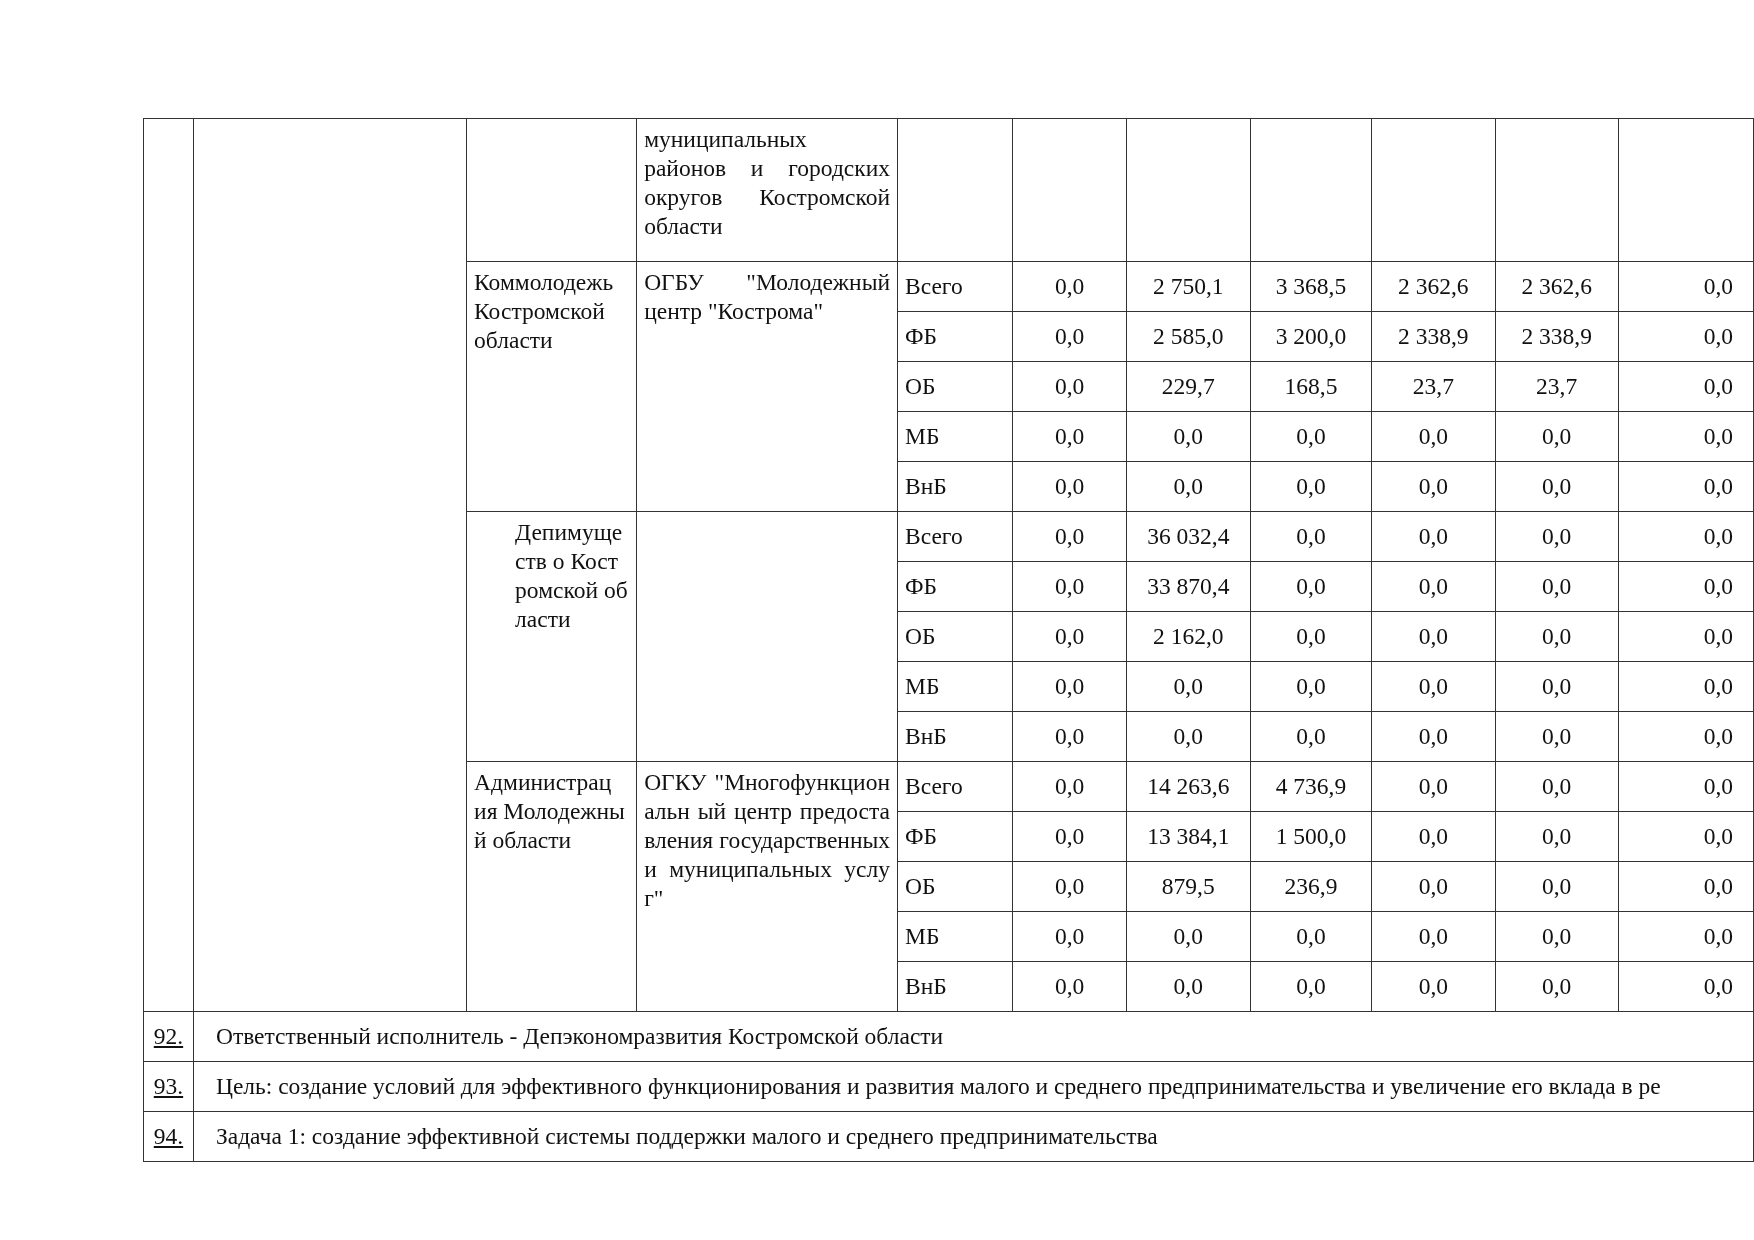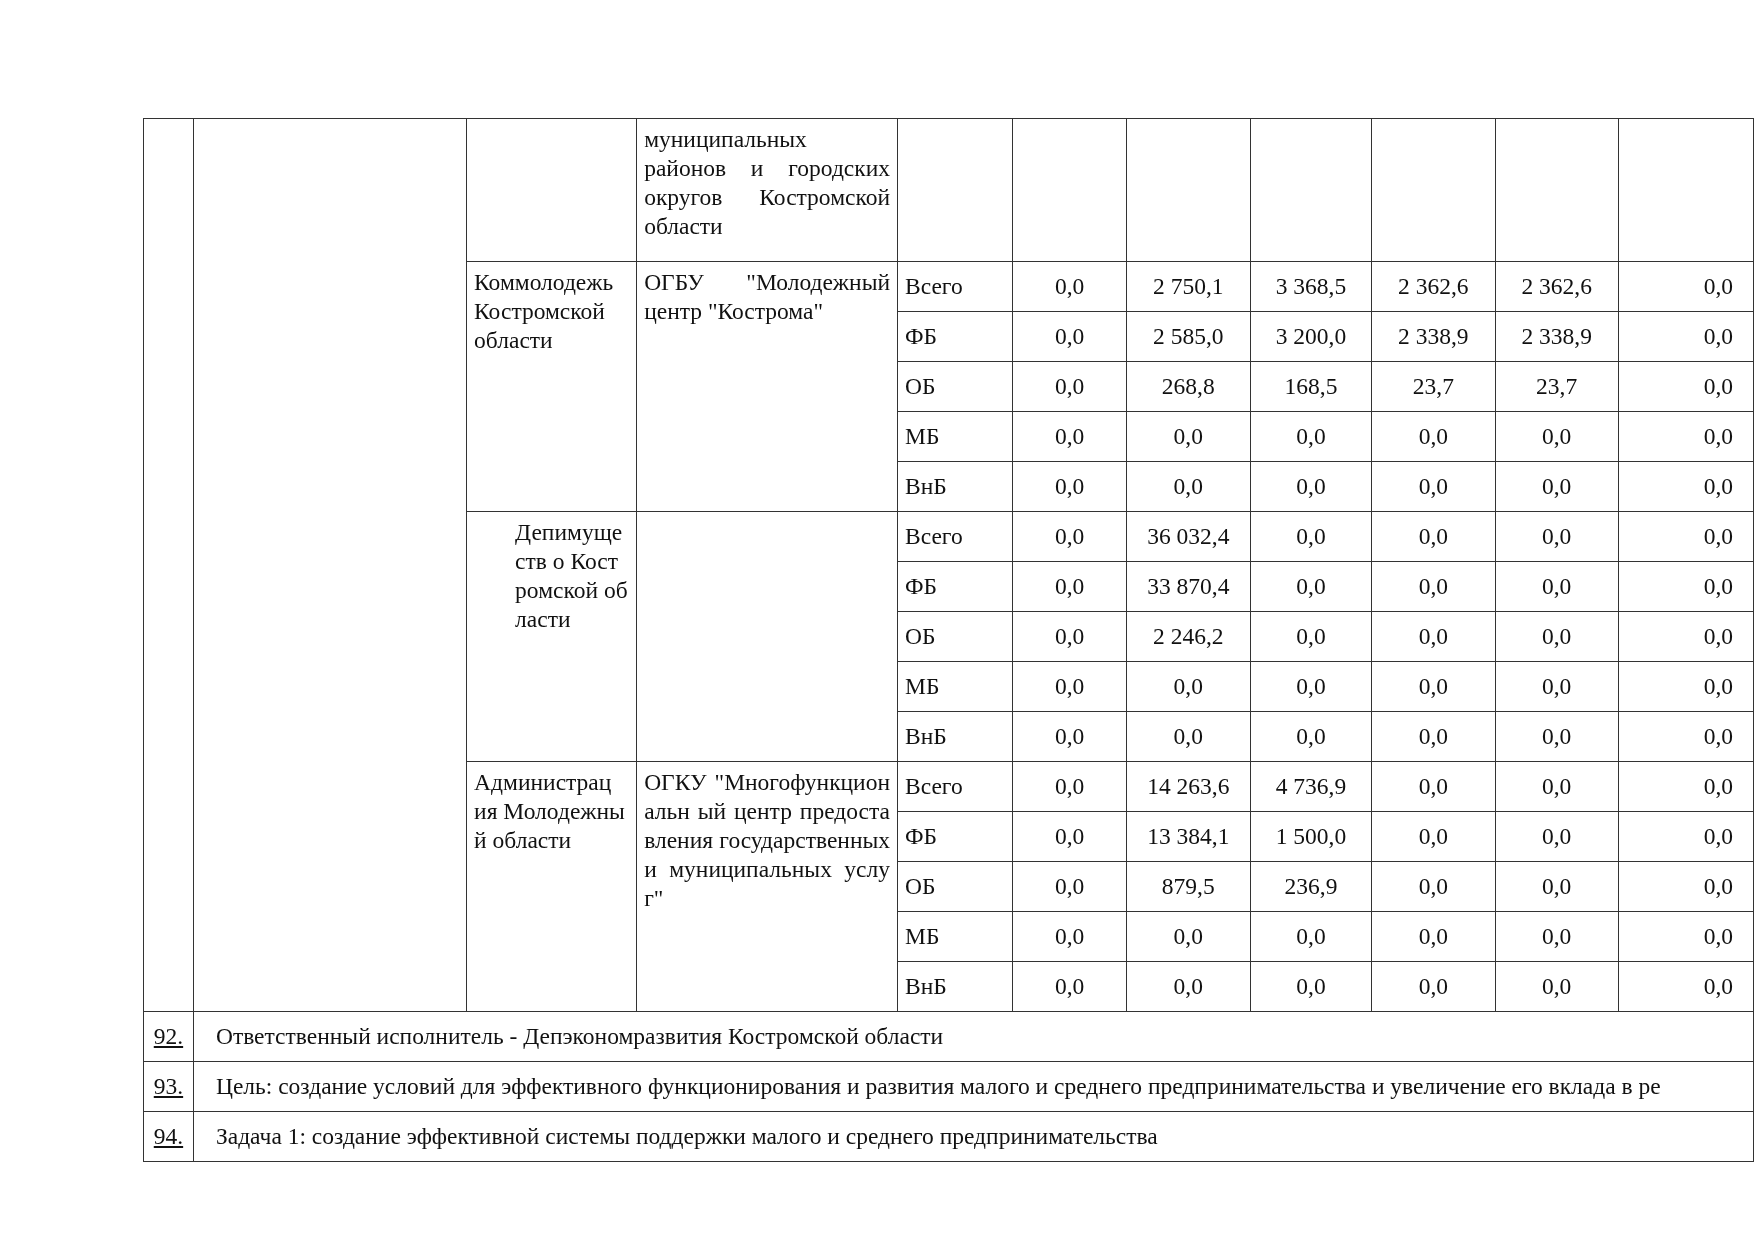--- a/index.html
+++ b/index.html
@@ -69,21 +69,21 @@
     <td class="num">0,0</td>
     <td class="num">2 585,0</td>
     <td class="num">3 200,0</td>
     <td class="num">2 338,9</td>
     <td class="num">2 338,9</td>
     <td class="num lastnum">0,0</td>
   </tr>
   <tr class="r5">
     <td class="cat">ОБ</td>
     <td class="num">0,0</td>
-    <td class="num">268,8</td>
+    <td class="num">229,7</td>
     <td class="num">168,5</td>
     <td class="num">23,7</td>
     <td class="num">23,7</td>
     <td class="num lastnum">0,0</td>
   </tr>
   <tr class="r5">
     <td class="cat">МБ</td>
     <td class="num">0,0</td>
     <td class="num">0,0</td>
     <td class="num">0,0</td>
@@ -117,21 +117,21 @@
     <td class="num">0,0</td>
     <td class="num">33 870,4</td>
     <td class="num">0,0</td>
     <td class="num">0,0</td>
     <td class="num">0,0</td>
     <td class="num lastnum">0,0</td>
   </tr>
   <tr class="r5">
     <td class="cat">ОБ</td>
     <td class="num">0,0</td>
-    <td class="num">2 246,2</td>
+    <td class="num">2 162,0</td>
     <td class="num">0,0</td>
     <td class="num">0,0</td>
     <td class="num">0,0</td>
     <td class="num lastnum">0,0</td>
   </tr>
   <tr class="r5">
     <td class="cat">МБ</td>
     <td class="num">0,0</td>
     <td class="num">0,0</td>
     <td class="num">0,0</td>

